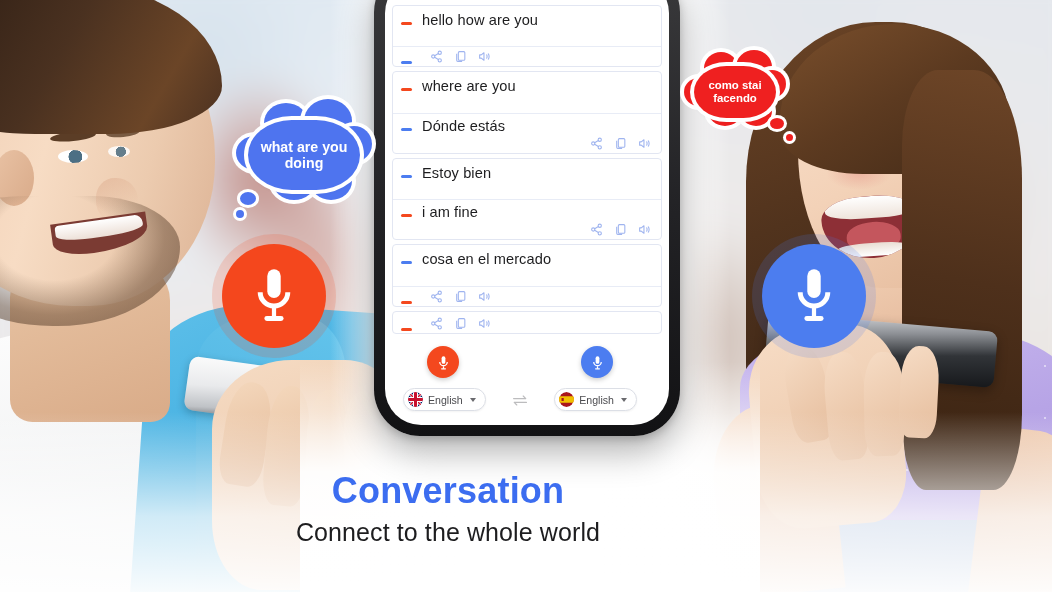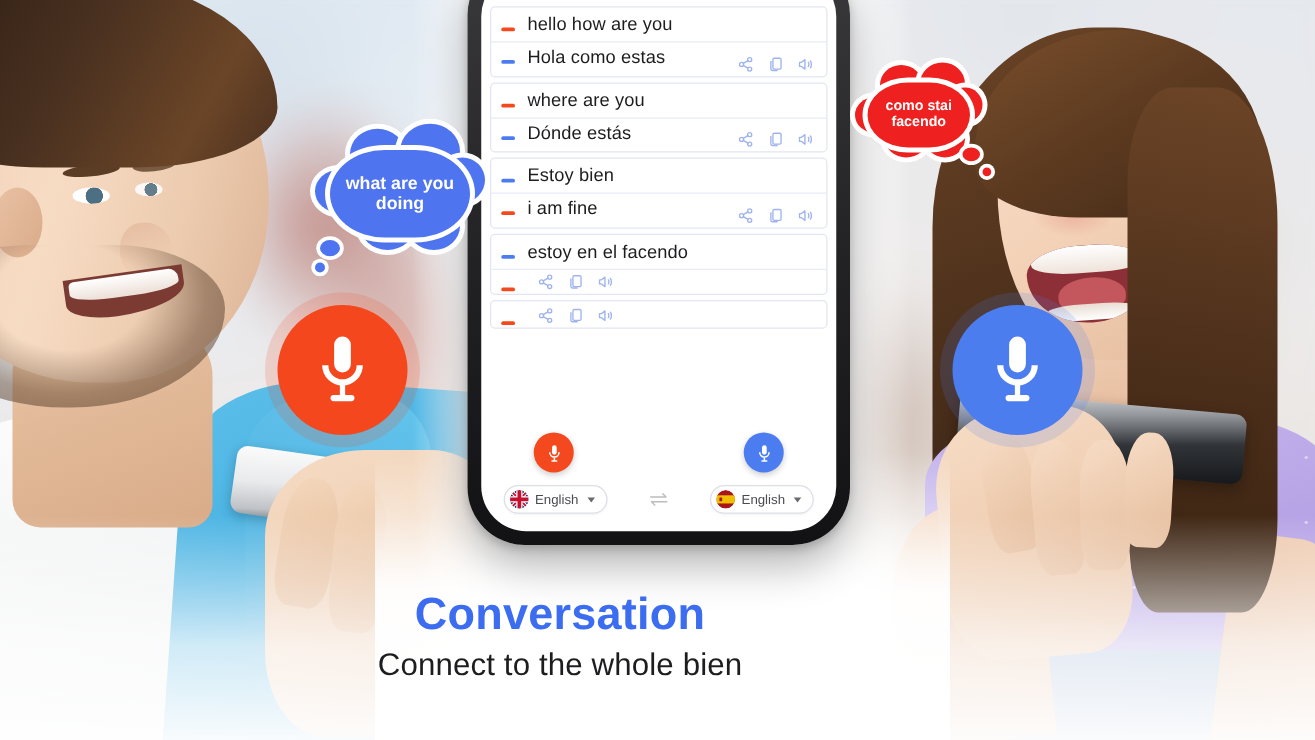--- a/index.html
+++ b/index.html
@@ -262,31 +262,31 @@
   .convo-card {
     border: 1px solid #e2e6f2; border-radius: 4px;
     margin-bottom: 4px; background: #fff; padding: 2px 0 1px 0;
   }
   .line { display: flex; align-items: flex-start; padding: 3px 8px 1px 6px; }
   .dash { flex: 0 0 auto; width: 11px; height: 3px; border-radius: 2px; margin: 11px 10px 0 2px; }
   .dash-en { background: #f4481e; }
   .dash-es { background: #4c7df0; }
   .line-text {
     flex: 1 1 auto; font-size: 14.6px; color: #1d1d1f; line-height: 1.32;
-    letter-spacing: .1px; padding-bottom: 2px;
+    letter-spacing: .1px; padding-bottom: 15px;
   }
   .line-sep { border-bottom: 1px solid #e8ecf6; }
   .row-icons {
     flex: 0 0 auto; display: flex; align-items: flex-end; gap: 11px;
     padding: 0 2px 1px 8px; align-self: flex-end;
   }
   .ic { width: 13px; height: 13px; color: #9fb4ef; display: block; }
   .ic svg { width: 100%; height: 100%; display: block; }
 
-  .controls { flex: 0 0 auto; padding: 6px 0 14px 0; }
+  .controls { flex: 0 0 auto; padding: 6px 14px 14px 0; }
   .mic-row { display: flex; justify-content: space-between; padding: 0 42px; }
   .mic-btn {
     width: 32px; height: 32px; border-radius: 50%; border: none; cursor: pointer;
     display: flex; align-items: center; justify-content: center;
     box-shadow: 0 2px 5px rgba(0,0,0,.20);
   }
   .mic-btn svg { width: 15px; height: 15px; fill: #fff; }
   .mic-left  { background: #f4481e; }
   .mic-right { background: #4c7df0; }
 
@@ -307,21 +307,21 @@
   .bubble { position: absolute; }
   .bubble-body {
     position: relative; color: #fff; font-weight: bold; text-align: center;
     border-radius: 50px / 40px;
     display: flex; align-items: center; justify-content: center;
     line-height: 1.14;
   }
   .lobe { position: absolute; border-radius: 50%; }
   .tail { position: absolute; border-radius: 50%; }
 
-  .bub-blue { left: 264px; top: 120px; width: 112px; height: 70px; }
+  .bub-blue { left: 248px; top: 120px; width: 112px; height: 70px; }
   .bub-blue .bubble-body {
     width: 112px; height: 70px; background: #4e74ef; font-size: 14.2px;
     box-shadow: 0 0 0 4px #fff, 0 2px 5px rgba(0,0,0,.12);
     padding: 0 7px;
   }
   .bub-blue .l1 { left: -12px; top: 16px;  width: 38px; height: 34px; background: #4e74ef; box-shadow: 0 0 0 4px #fff; }
   .bub-blue .l2 { left: 16px;  top: -17px; width: 44px; height: 40px; background: #4e74ef; box-shadow: 0 0 0 4px #fff; }
   .bub-blue .l3 { left: 56px;  top: -21px; width: 48px; height: 44px; background: #4e74ef; box-shadow: 0 0 0 4px #fff; }
   .bub-blue .l4 { left: 88px;  top: 6px;   width: 36px; height: 36px; background: #4e74ef; box-shadow: 0 0 0 4px #fff; }
   .bub-blue .l5 { left: 24px;  top: 40px;  width: 44px; height: 40px; background: #4e74ef; box-shadow: 0 0 0 4px #fff; }
@@ -439,21 +439,20 @@
 
       <div class="convo-list">
 
         <div class="convo-card">
           <div class="line line-sep">
             <span class="dash dash-en"></span>
             <span class="line-text">hello how are you</span>
           </div>
           <div class="line">
             <span class="dash dash-es"></span>
-            <span class="line-text">Hola como estas</span>
             <span class="row-icons">
               <span class="ic">
                   <svg viewBox="0 0 24 24" fill="none" stroke="currentColor" stroke-width="2" stroke-linecap="round" stroke-linejoin="round">
                     <circle cx="18" cy="5" r="3"></circle>
                     <circle cx="6" cy="12" r="3"></circle>
                     <circle cx="18" cy="19" r="3"></circle>
                     <line x1="8.6" y1="10.5" x2="15.4" y2="6.5"></line>
                     <line x1="8.6" y1="13.5" x2="15.4" y2="17.5"></line>
                   </svg>
                 </span>
@@ -540,21 +539,21 @@
                     <path d="M19 7c2 2 2 8 0 10"></path>
                   </svg>
                 </span>
             </span>
           </div>
         </div>
 
         <div class="convo-card">
           <div class="line line-sep">
             <span class="dash dash-es"></span>
-            <span class="line-text">estoy en el facendo</span>
+            <span class="line-text">cosa en el mercado</span>
           </div>
           <div class="line">
             <span class="dash dash-en"></span>
             <span class="row-icons">
               <span class="ic">
                   <svg viewBox="0 0 24 24" fill="none" stroke="currentColor" stroke-width="2" stroke-linecap="round" stroke-linejoin="round">
                     <circle cx="18" cy="5" r="3"></circle>
                     <circle cx="6" cy="12" r="3"></circle>
                     <circle cx="18" cy="19" r="3"></circle>
                     <line x1="8.6" y1="10.5" x2="15.4" y2="6.5"></line>
@@ -713,15 +712,15 @@
     <div class="halo"></div>
     <svg viewBox="0 0 24 30">
         <rect x="8.5" y="1" width="7" height="15" rx="3.5"></rect>
         <path d="M3.5 13a8.5 8.5 0 0 0 17 0h-2.6a5.9 5.9 0 0 1-11.8 0H3.5z"></path>
         <rect x="10.9" y="21" width="2.2" height="5"></rect>
         <rect x="7" y="25.4" width="10" height="2.6" rx="1.3"></rect>
       </svg>
   </div>
 
   <div class="caption caption-title">Conversation</div>
-  <div class="caption caption-sub">Connect to the whole bien</div>
+  <div class="caption caption-sub">Connect to the whole world</div>
 
 </div>
 
 </body></html>

